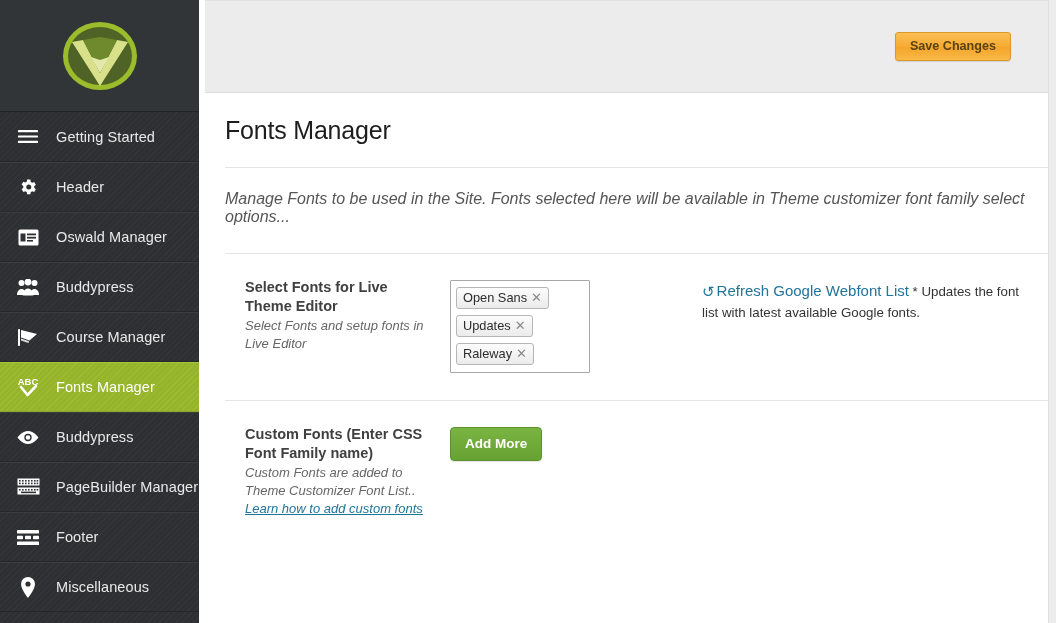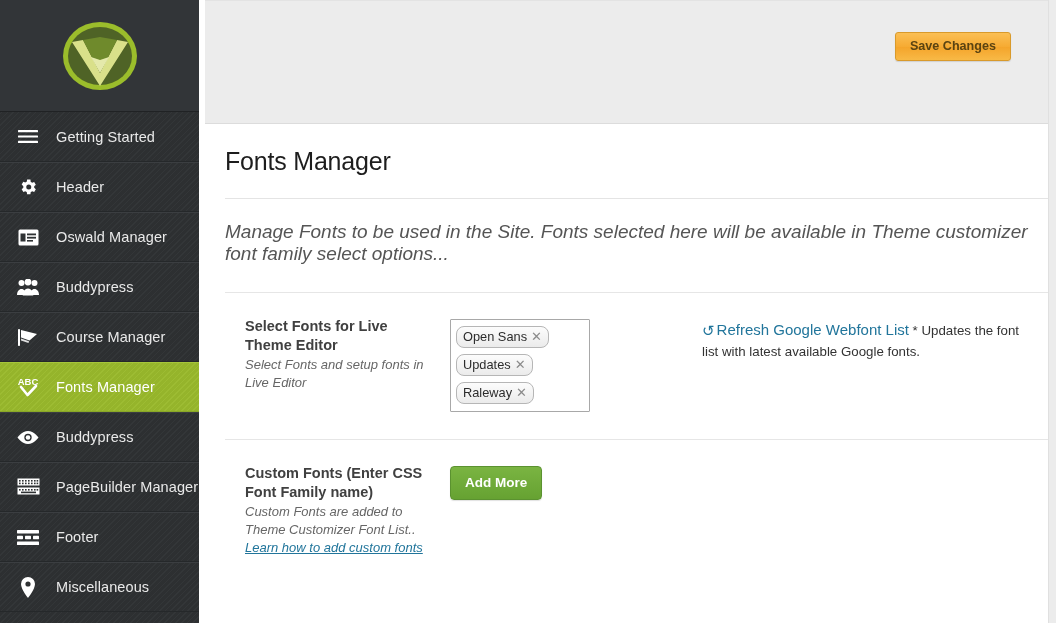--- a/index.html
+++ b/index.html
@@ -102,21 +102,21 @@
   #main {
     position: absolute;
     left: 205px; top: 0;
     width: 851px;
     height: 623px;
     background: #ffffff;
   }
 
   #topbar {
     position: relative;
-    height: 124px;
+    height: 93px;
     background: #ececec;
     border-bottom: 1px solid #dcdcdc;
     border-top: 1px solid #e3e3e3;
   }
 
   #save-btn {
     position: absolute;
     right: 45px;
     top: 31px;
     height: 29px;
@@ -151,21 +151,21 @@
 
   .hr-full {
     height: 1px;
     background: #e4e4e4;
     margin: 22px 8px 0 20px;
   }
 
   #page-desc {
     font-style: italic;
     color: #555555;
-    font-size: 19px;
+    font-size: 16px;
     padding: 22px 0 0 20px;
     font-family: "Liberation Sans", sans-serif;
   }
 
   .hr-sec {
     height: 1px;
     background: #e6e6e6;
     margin: 27px 8px 0 20px;
   }
 
@@ -216,21 +216,21 @@
     border: 1px solid #a8a8a8;
     background: #ffffff;
     padding: 6px 5px 7px 5px;
     border-radius: 1px;
   }
 
   .font-tag {
     display: inline-block;
     background: linear-gradient(to bottom, #fcfcfc, #ebebeb);
     border: 1px solid #b6b6b6;
-    border-radius: 8px;
+    border-radius: 3px;
     padding: 2px 6px 3px 6px;
     font-size: 12.8px;
     color: #2c2c2c;
     margin-bottom: 6px;
     white-space: nowrap;
     cursor: pointer;
     font-family: "Liberation Sans", sans-serif;
   }
   .font-tag:last-child { margin-bottom: 0; }
   .tag-x {

